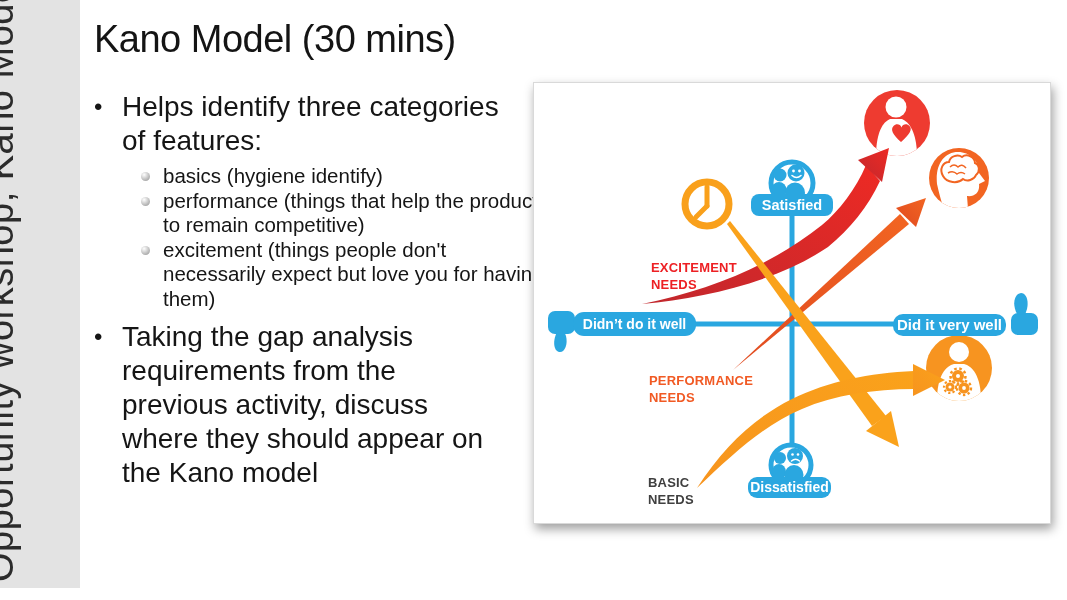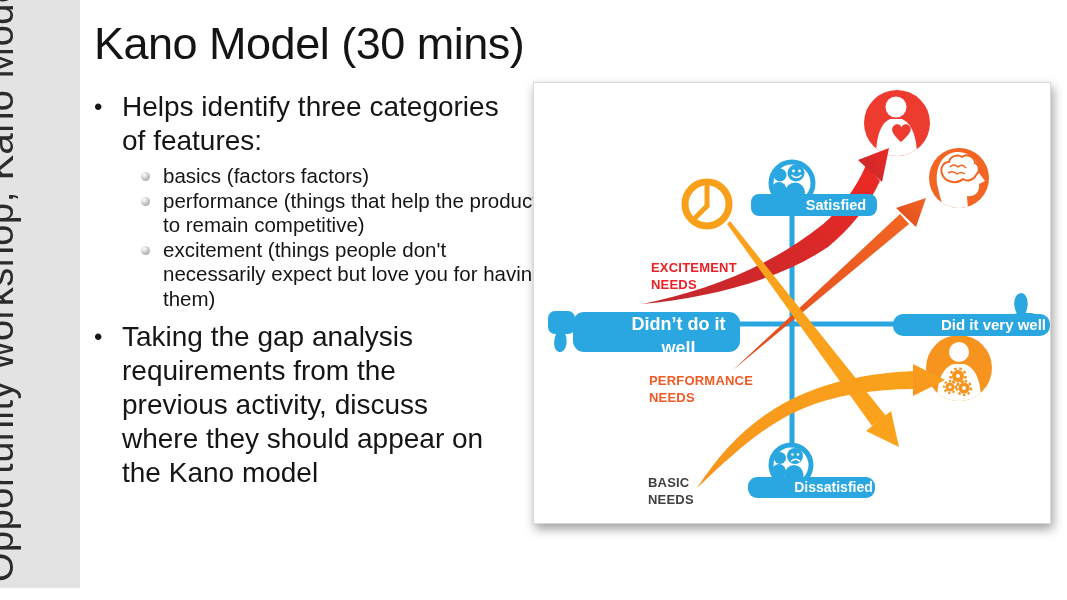--- a/index.html
+++ b/index.html
@@ -7,40 +7,40 @@
          font-family:"Liberation Sans","DejaVu Sans",sans-serif;color:#151515;}
   .ml{white-space:pre-line;}
 
   
   #sidebar{position:absolute;left:0;top:0;width:80px;height:588px;background:#e3e3e3;}
   #sidebar .vlabel{position:absolute;left:22px;bottom:6px;transform-origin:0 100%;
     transform:rotate(-90deg);white-space:nowrap;font-size:38px;font-weight:200;
     letter-spacing:.5px;color:#2b2b2b;}
 
   
-  #title{position:absolute;left:94px;top:18px;font-size:45px;font-weight:300;
+  #title{position:absolute;left:94px;top:18px;font-size:38px;font-weight:300;
     letter-spacing:-.5px;color:#141414;}
   #content{position:absolute;left:94px;top:90px;width:450px;}
   .mainrow{display:flex;}
   .mainrow .dot{width:28px;font-size:24px;line-height:34px;flex:0 0 28px;}
   .mainrow .txt{font-size:28px;line-height:34px;}
   .subs{margin:6px 0 0 47px;}
   .subrow{display:flex;}
   .sphere{flex:0 0 9px;width:9px;height:9px;border-radius:50%;margin:8px 13px 0 0;
     background:radial-gradient(circle at 35% 30%,#ffffff 0%,#cccccc 45%,#8f8f8f 100%);}
   .subrow .txt{font-size:20.5px;line-height:24.6px;}
   .mainrow.second{margin-top:8px;}
 
   
   #panel{position:absolute;left:533px;top:82px;width:516px;height:440px;background:#fff;
     border:1px solid #d9d9d9;box-shadow:2px 5px 10px rgba(0,0,0,.38);}
   #panel svg{position:absolute;left:0;top:0;}
-  .pill{position:absolute;background:#2aa7e0;color:#fff;font-weight:bold;text-align:center;padding-left:44px;}
+  .pill{position:absolute;background:#2aa7e0;color:#fff;font-weight:bold;text-align:center;}
   #pill-satisfied{left:217px;top:111px;width:82px;height:22px;line-height:22px;font-size:14.5px;border-radius:8px;}
-  #pill-didnt{left:39px;top:229px;width:123px;height:40px;line-height:24px;font-size:18px;border-radius:11px;}
+  #pill-didnt{left:39px;top:229px;width:123px;height:24px;line-height:24px;font-size:14px;border-radius:11px;}
   #pill-didwell{left:359px;top:231px;width:113px;height:22px;line-height:22px;font-size:15px;border-radius:10px;}
   #pill-dissatisfied{left:214px;top:394px;width:83px;height:21px;line-height:21px;font-size:14px;border-radius:9px;}
   .needs{position:absolute;font-weight:bold;font-size:13px;line-height:16.5px;letter-spacing:.2px;}
   #lbl-excitement{left:117px;top:177px;color:#ed2024;}
   #lbl-performance{left:115px;top:290px;color:#f15a24;}
   #lbl-basic{left:114px;top:392px;color:#404040;}
 </style>
 </head>
 <body>
 
@@ -54,21 +54,21 @@
 
   <div id="content">
     <div class="mainrow">
       <span class="dot">•</span>
       <span class="txt ml">Helps identify three categories
 of features:</span>
     </div>
     <div class="subs">
       <div class="subrow">
         <span class="sphere"></span>
-        <span class="txt ml">basics (factors factors)</span>
+        <span class="txt ml">basics (hygiene identify)</span>
       </div>
       <div class="subrow">
         <span class="sphere"></span>
         <span class="txt ml">performance (things that help the product
 to remain competitive)</span>
       </div>
       <div class="subrow">
         <span class="sphere"></span>
         <span class="txt ml">excitement (things people don't
 necessarily expect but love you for having

